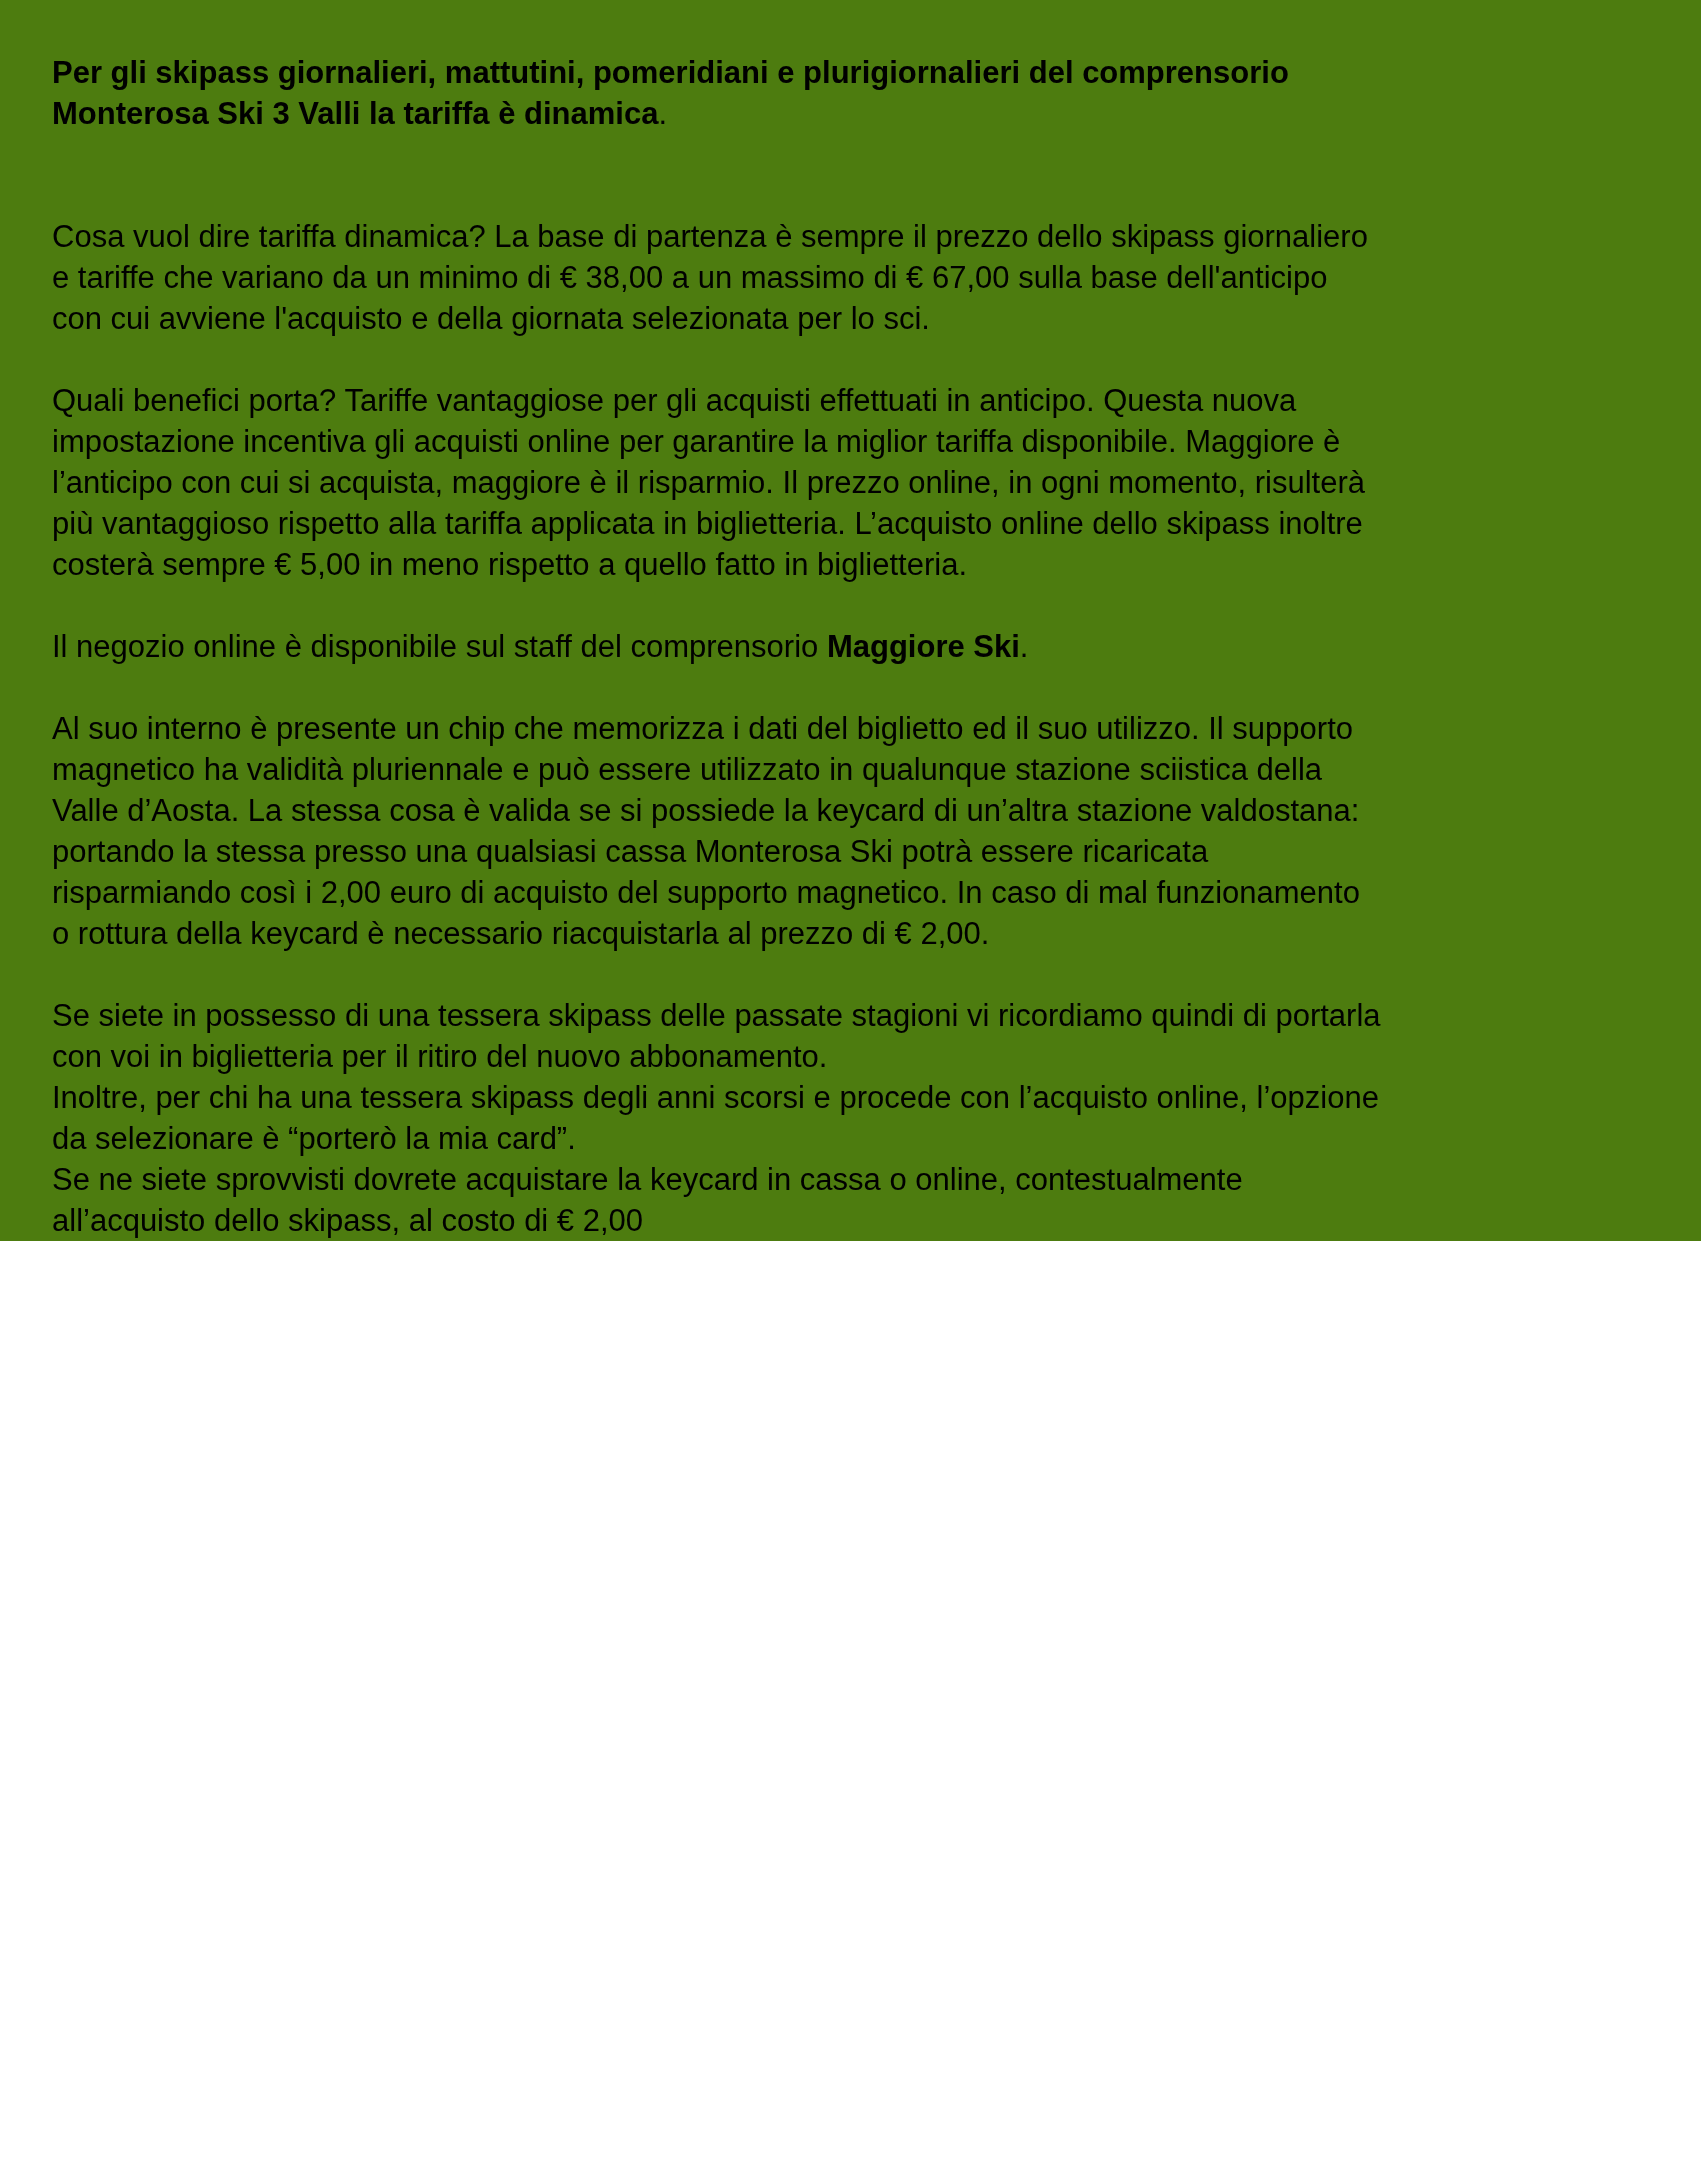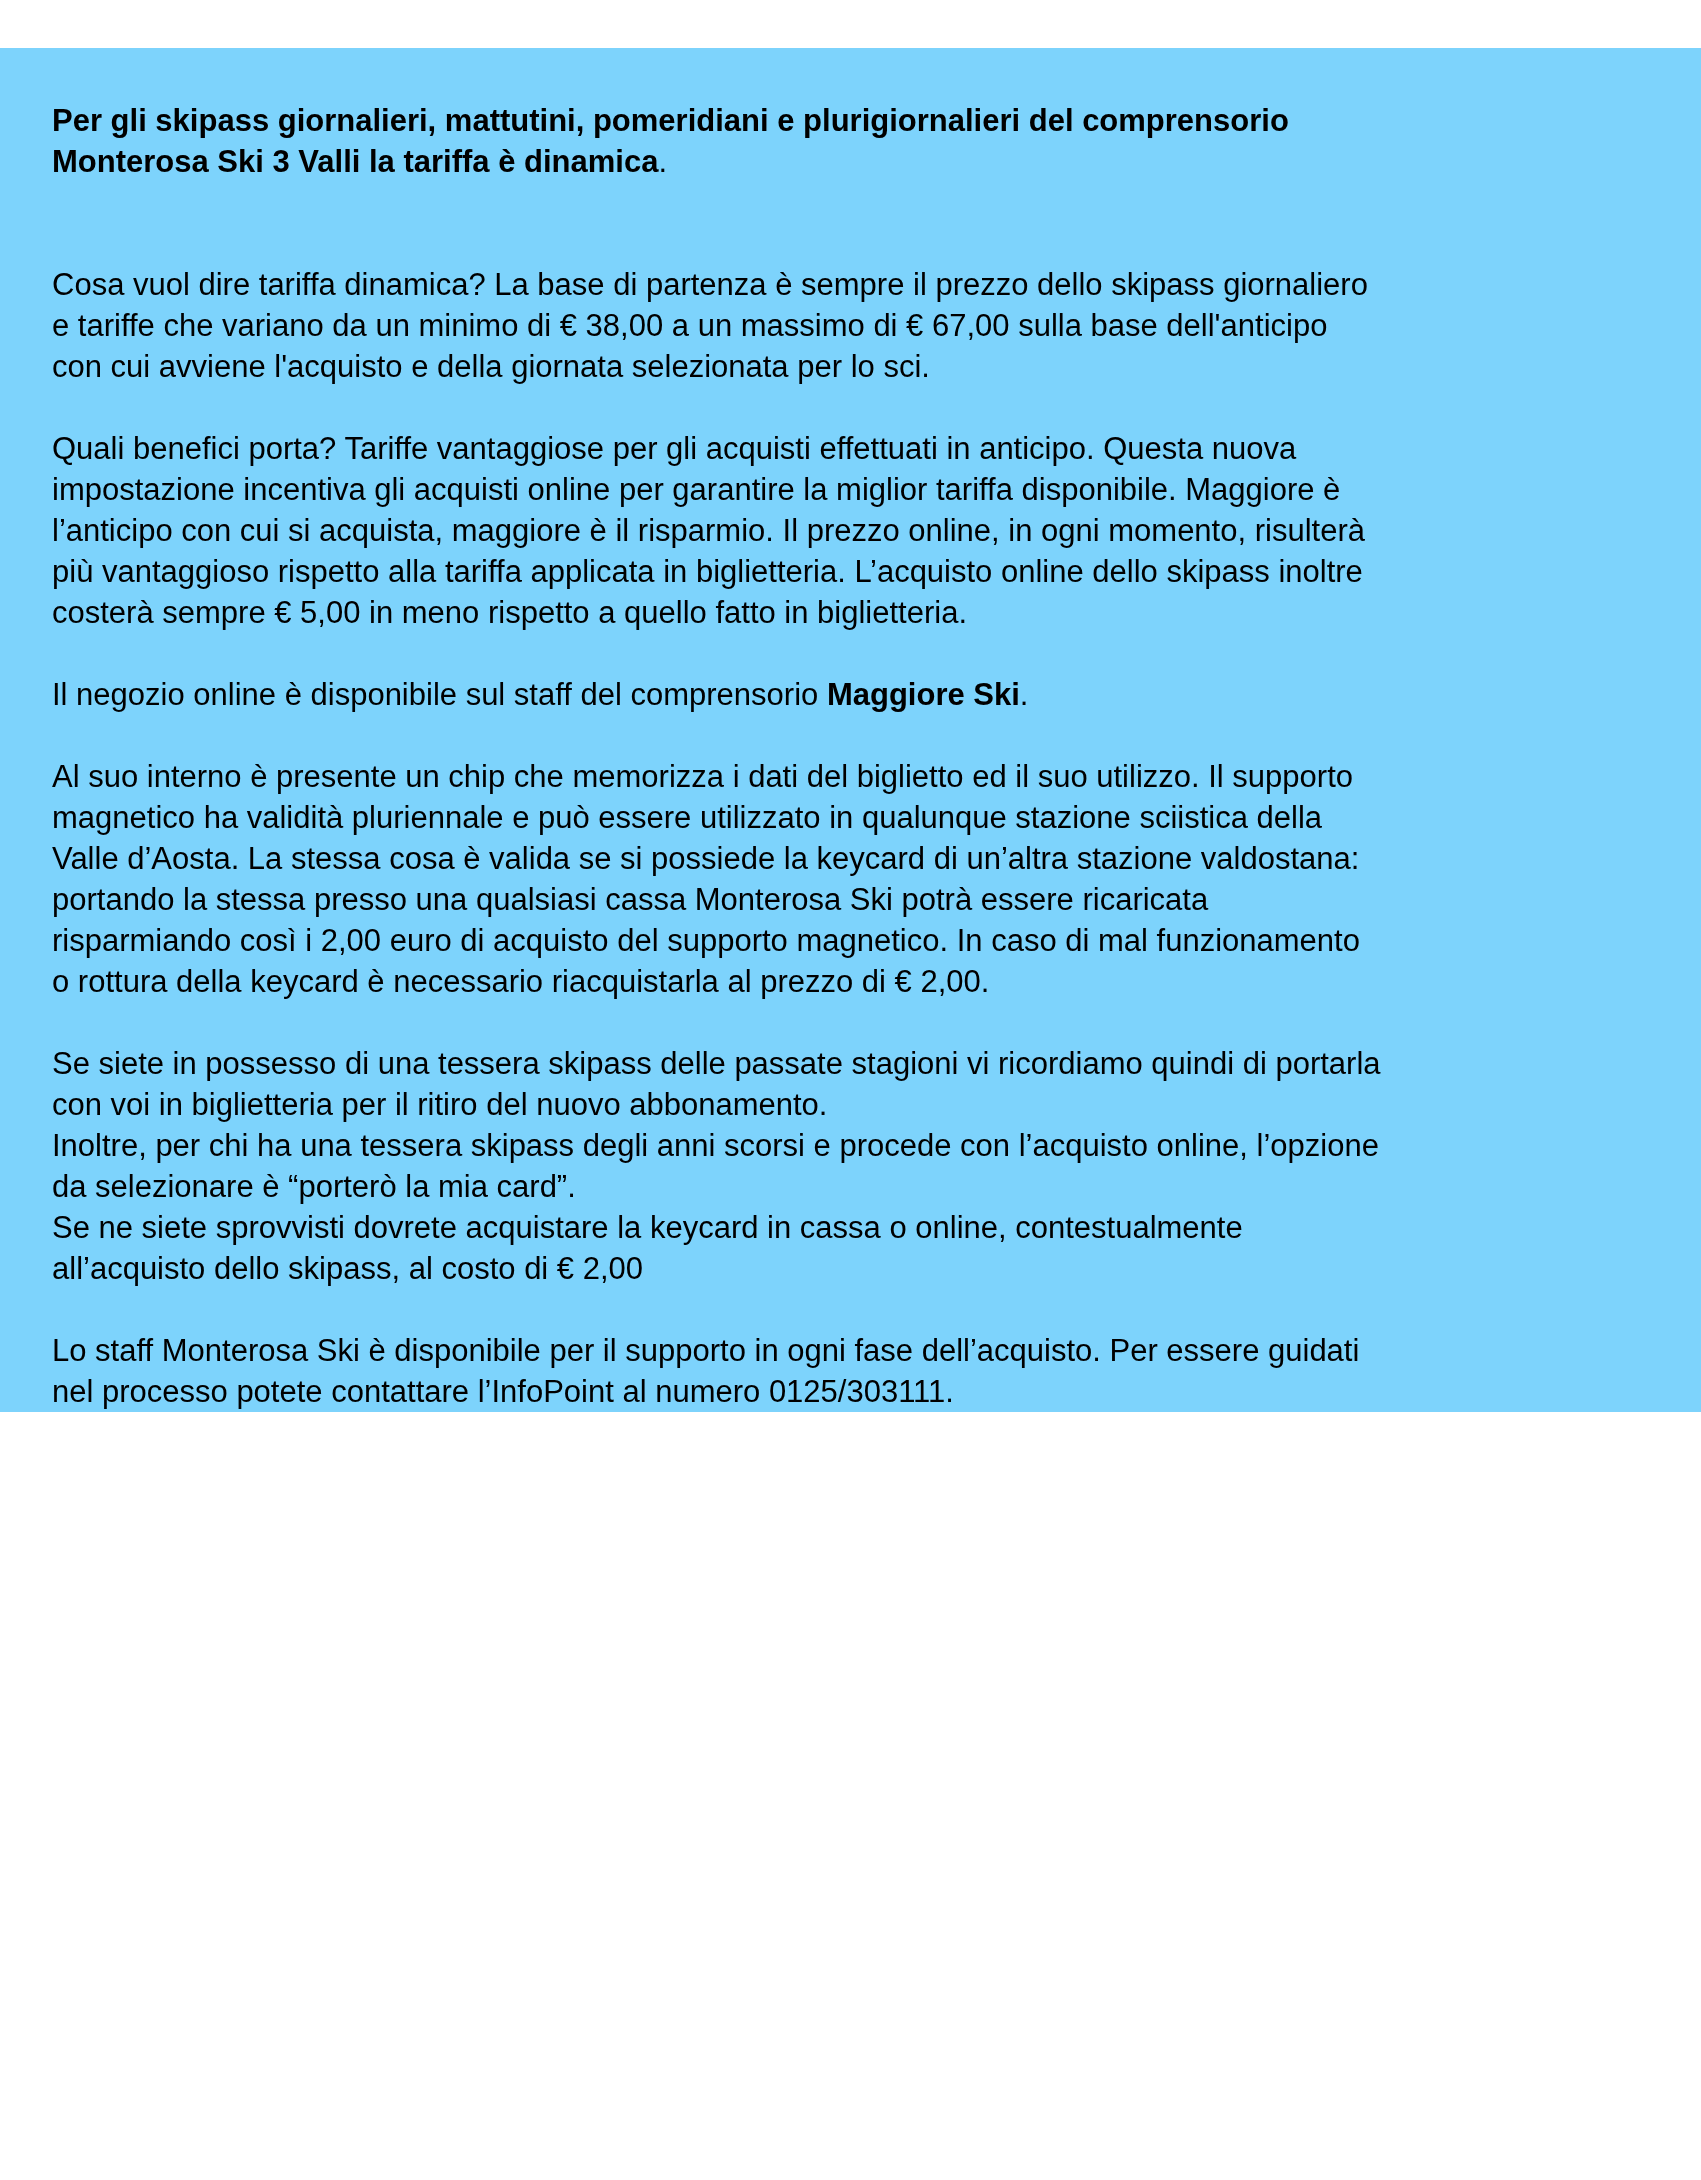--- a/index.html
+++ b/index.html
@@ -34,21 +34,21 @@
   .run-bold {
     font-weight: 700;
   }
   .run-regular {
     font-weight: 400;
   }
 </style>
 </head>
 <body>
 
-<main class="doc" id="doc" style="background: #7dd3fc; color: rgb(0, 0, 0); margin-top: 48px;">
+<main class="doc" id="doc" style="background: #4d7c0f; color: rgb(0, 0, 0);">
     <div class="block heading"><span class="run-bold">Per gli skipass giornalieri, mattutini, pomeridiani e plurigiornalieri del comprensorio
 Monterosa Ski 3 Valli la tariffa è dinamica</span><span class="run-regular">.</span></div>
     <div class="block body"><span class="run-regular">Cosa vuol dire tariffa dinamica? La base di partenza è sempre il prezzo dello skipass giornaliero
 e tariffe che variano da un minimo di € 38,00 a un massimo di € 67,00 sulla base dell'anticipo
 con cui avviene l'acquisto e della giornata selezionata per lo sci.</span></div>
     <div class="block body"><span class="run-regular">Quali benefici porta? Tariffe vantaggiose per gli acquisti effettuati in anticipo. Questa nuova
 impostazione incentiva gli acquisti online per garantire la miglior tariffa disponibile. Maggiore è
 l’anticipo con cui si acquista, maggiore è il risparmio. Il prezzo online, in ogni momento, risulterà
 più vantaggioso rispetto alla tariffa applicata in biglietteria. L’acquisto online dello skipass inoltre
 costerà sempre € 5,00 in meno rispetto a quello fatto in biglietteria.</span></div>
@@ -58,16 +58,14 @@
 Valle d’Aosta. La stessa cosa è valida se si possiede la keycard di un’altra stazione valdostana:
 portando la stessa presso una qualsiasi cassa Monterosa Ski potrà essere ricaricata
 risparmiando così i 2,00 euro di acquisto del supporto magnetico. In caso di mal funzionamento
 o rottura della keycard è necessario riacquistarla al prezzo di € 2,00.</span></div>
     <div class="block body"><span class="run-regular">Se siete in possesso di una tessera skipass delle passate stagioni vi ricordiamo quindi di portarla
 con voi in biglietteria per il ritiro del nuovo abbonamento.
 Inoltre, per chi ha una tessera skipass degli anni scorsi e procede con l’acquisto online, l’opzione
 da selezionare è “porterò la mia card”.
 Se ne siete sprovvisti dovrete acquistare la keycard in cassa o online, contestualmente
 all’acquisto dello skipass, al costo di € 2,00</span></div>
-    <div class="block body"><span class="run-regular">Lo staff Monterosa Ski è disponibile per il supporto in ogni fase dell’acquisto. Per essere guidati
-nel processo potete contattare l’InfoPoint al numero 0125/303111.</span></div>
   </main>
 
 
 </body></html>

